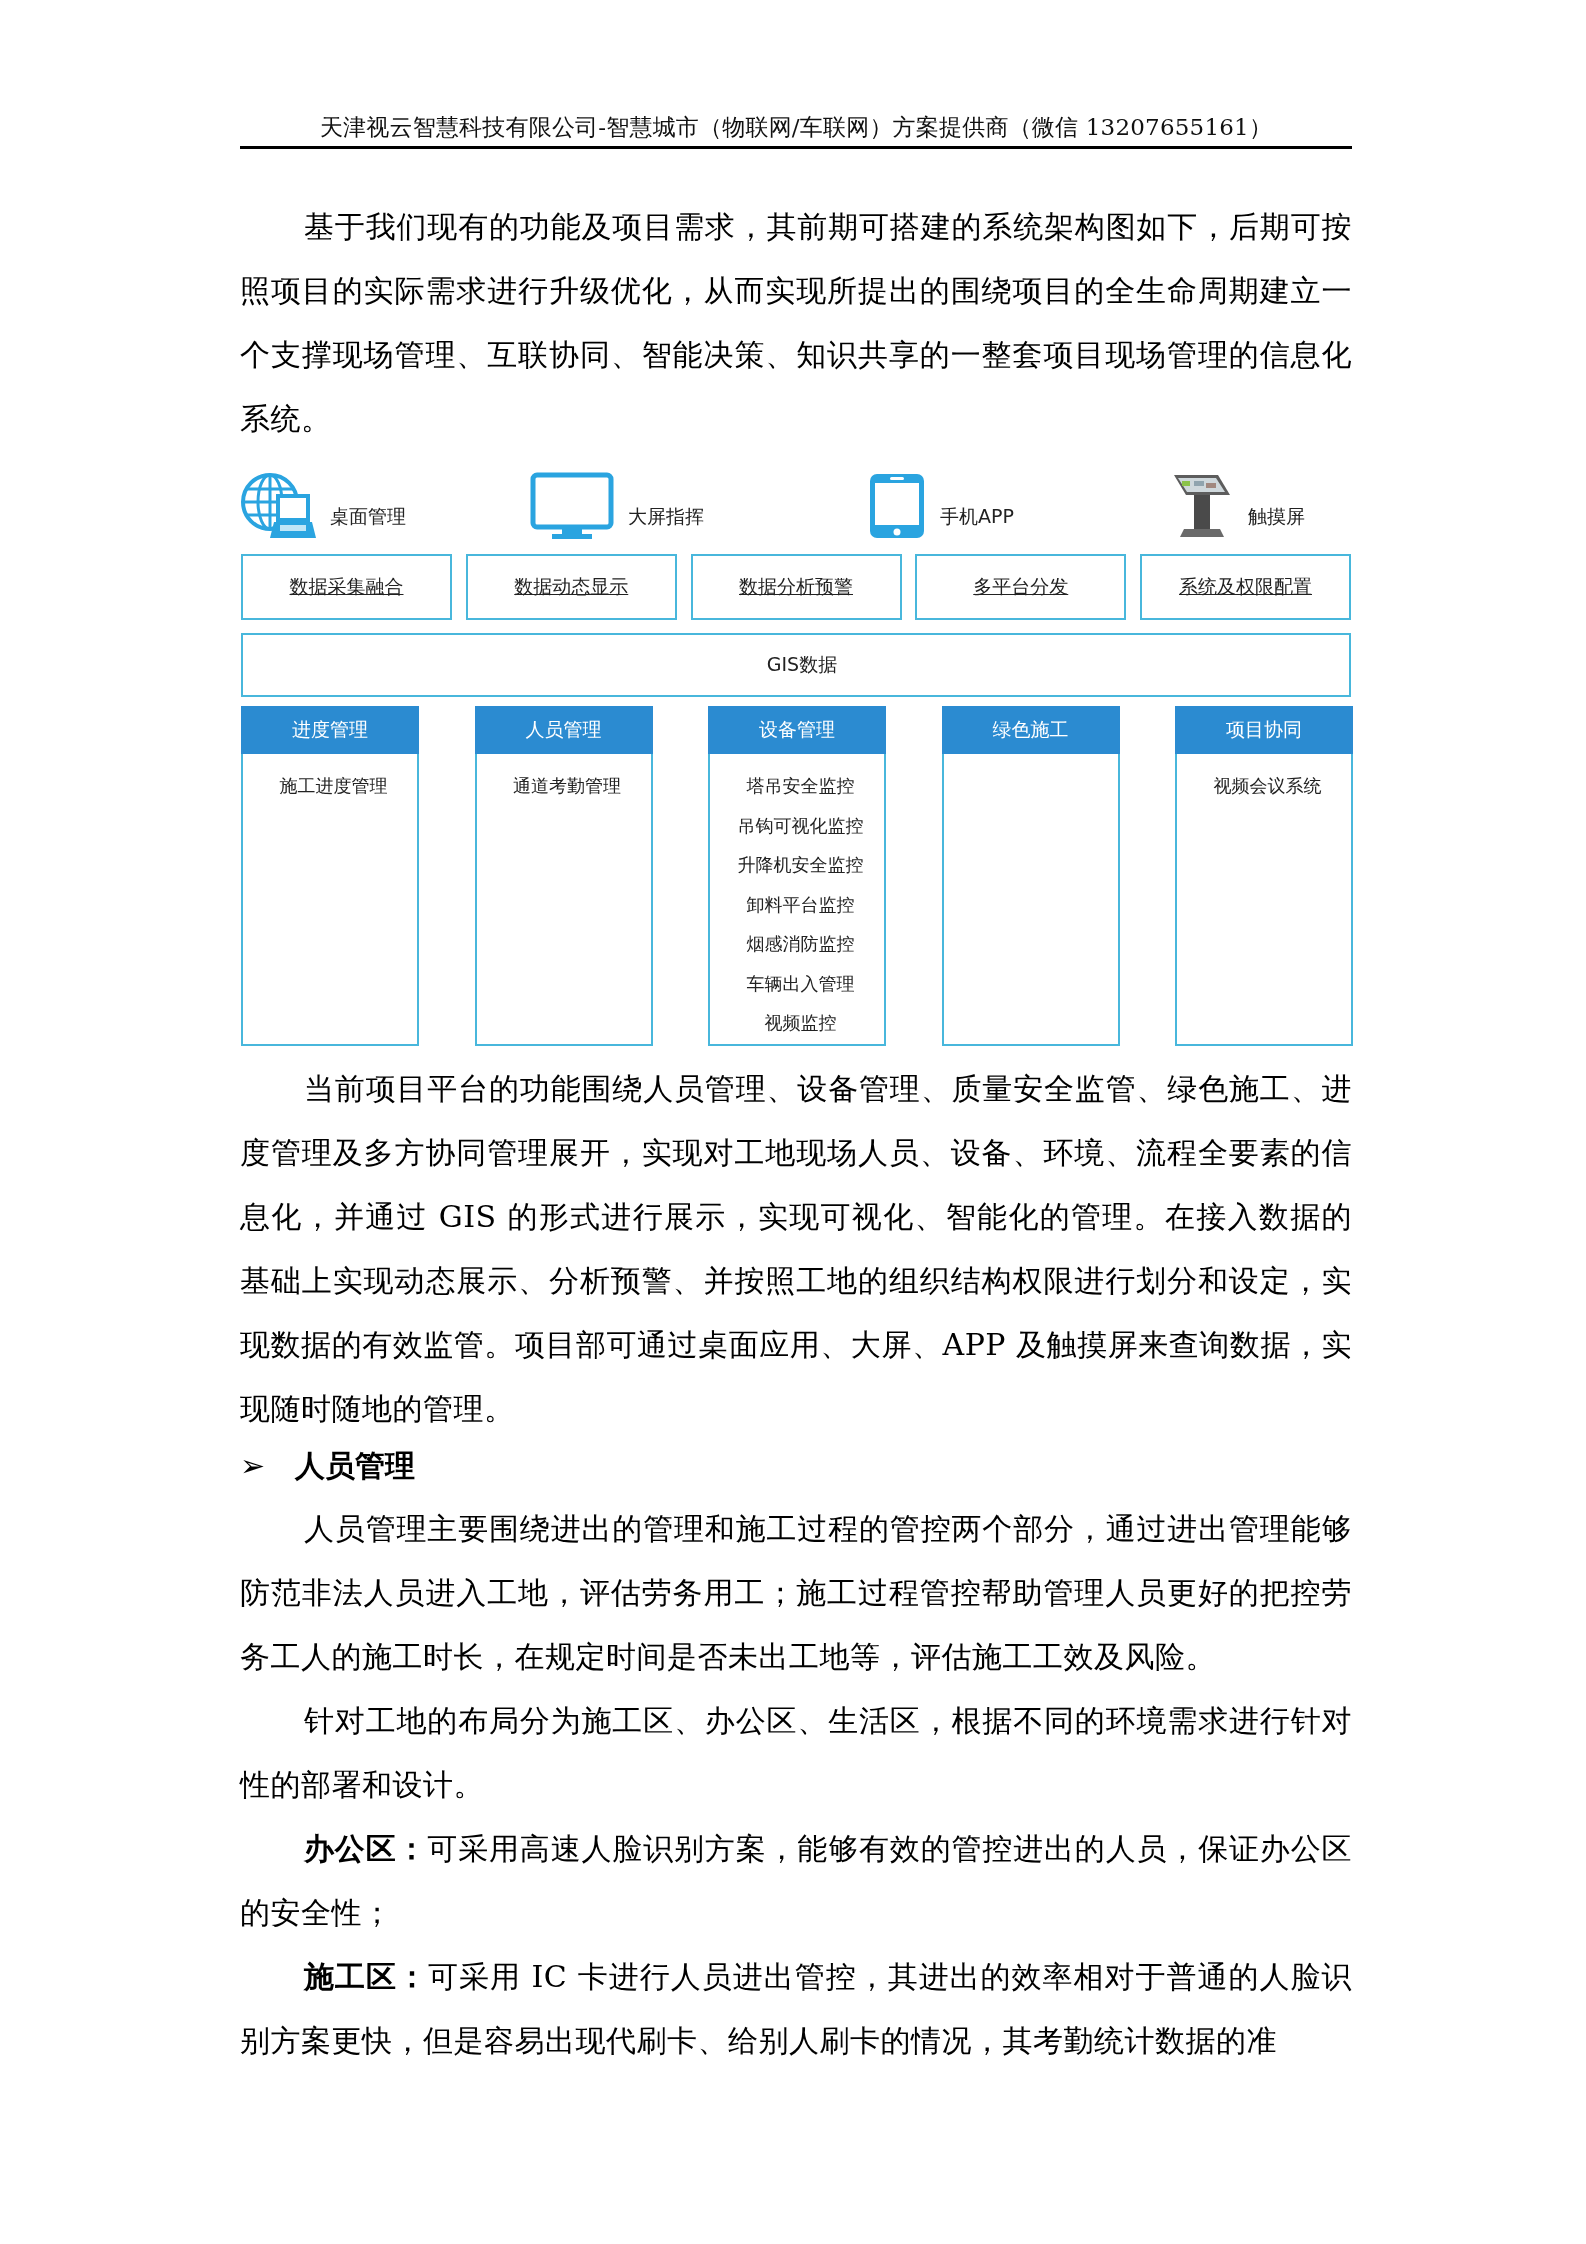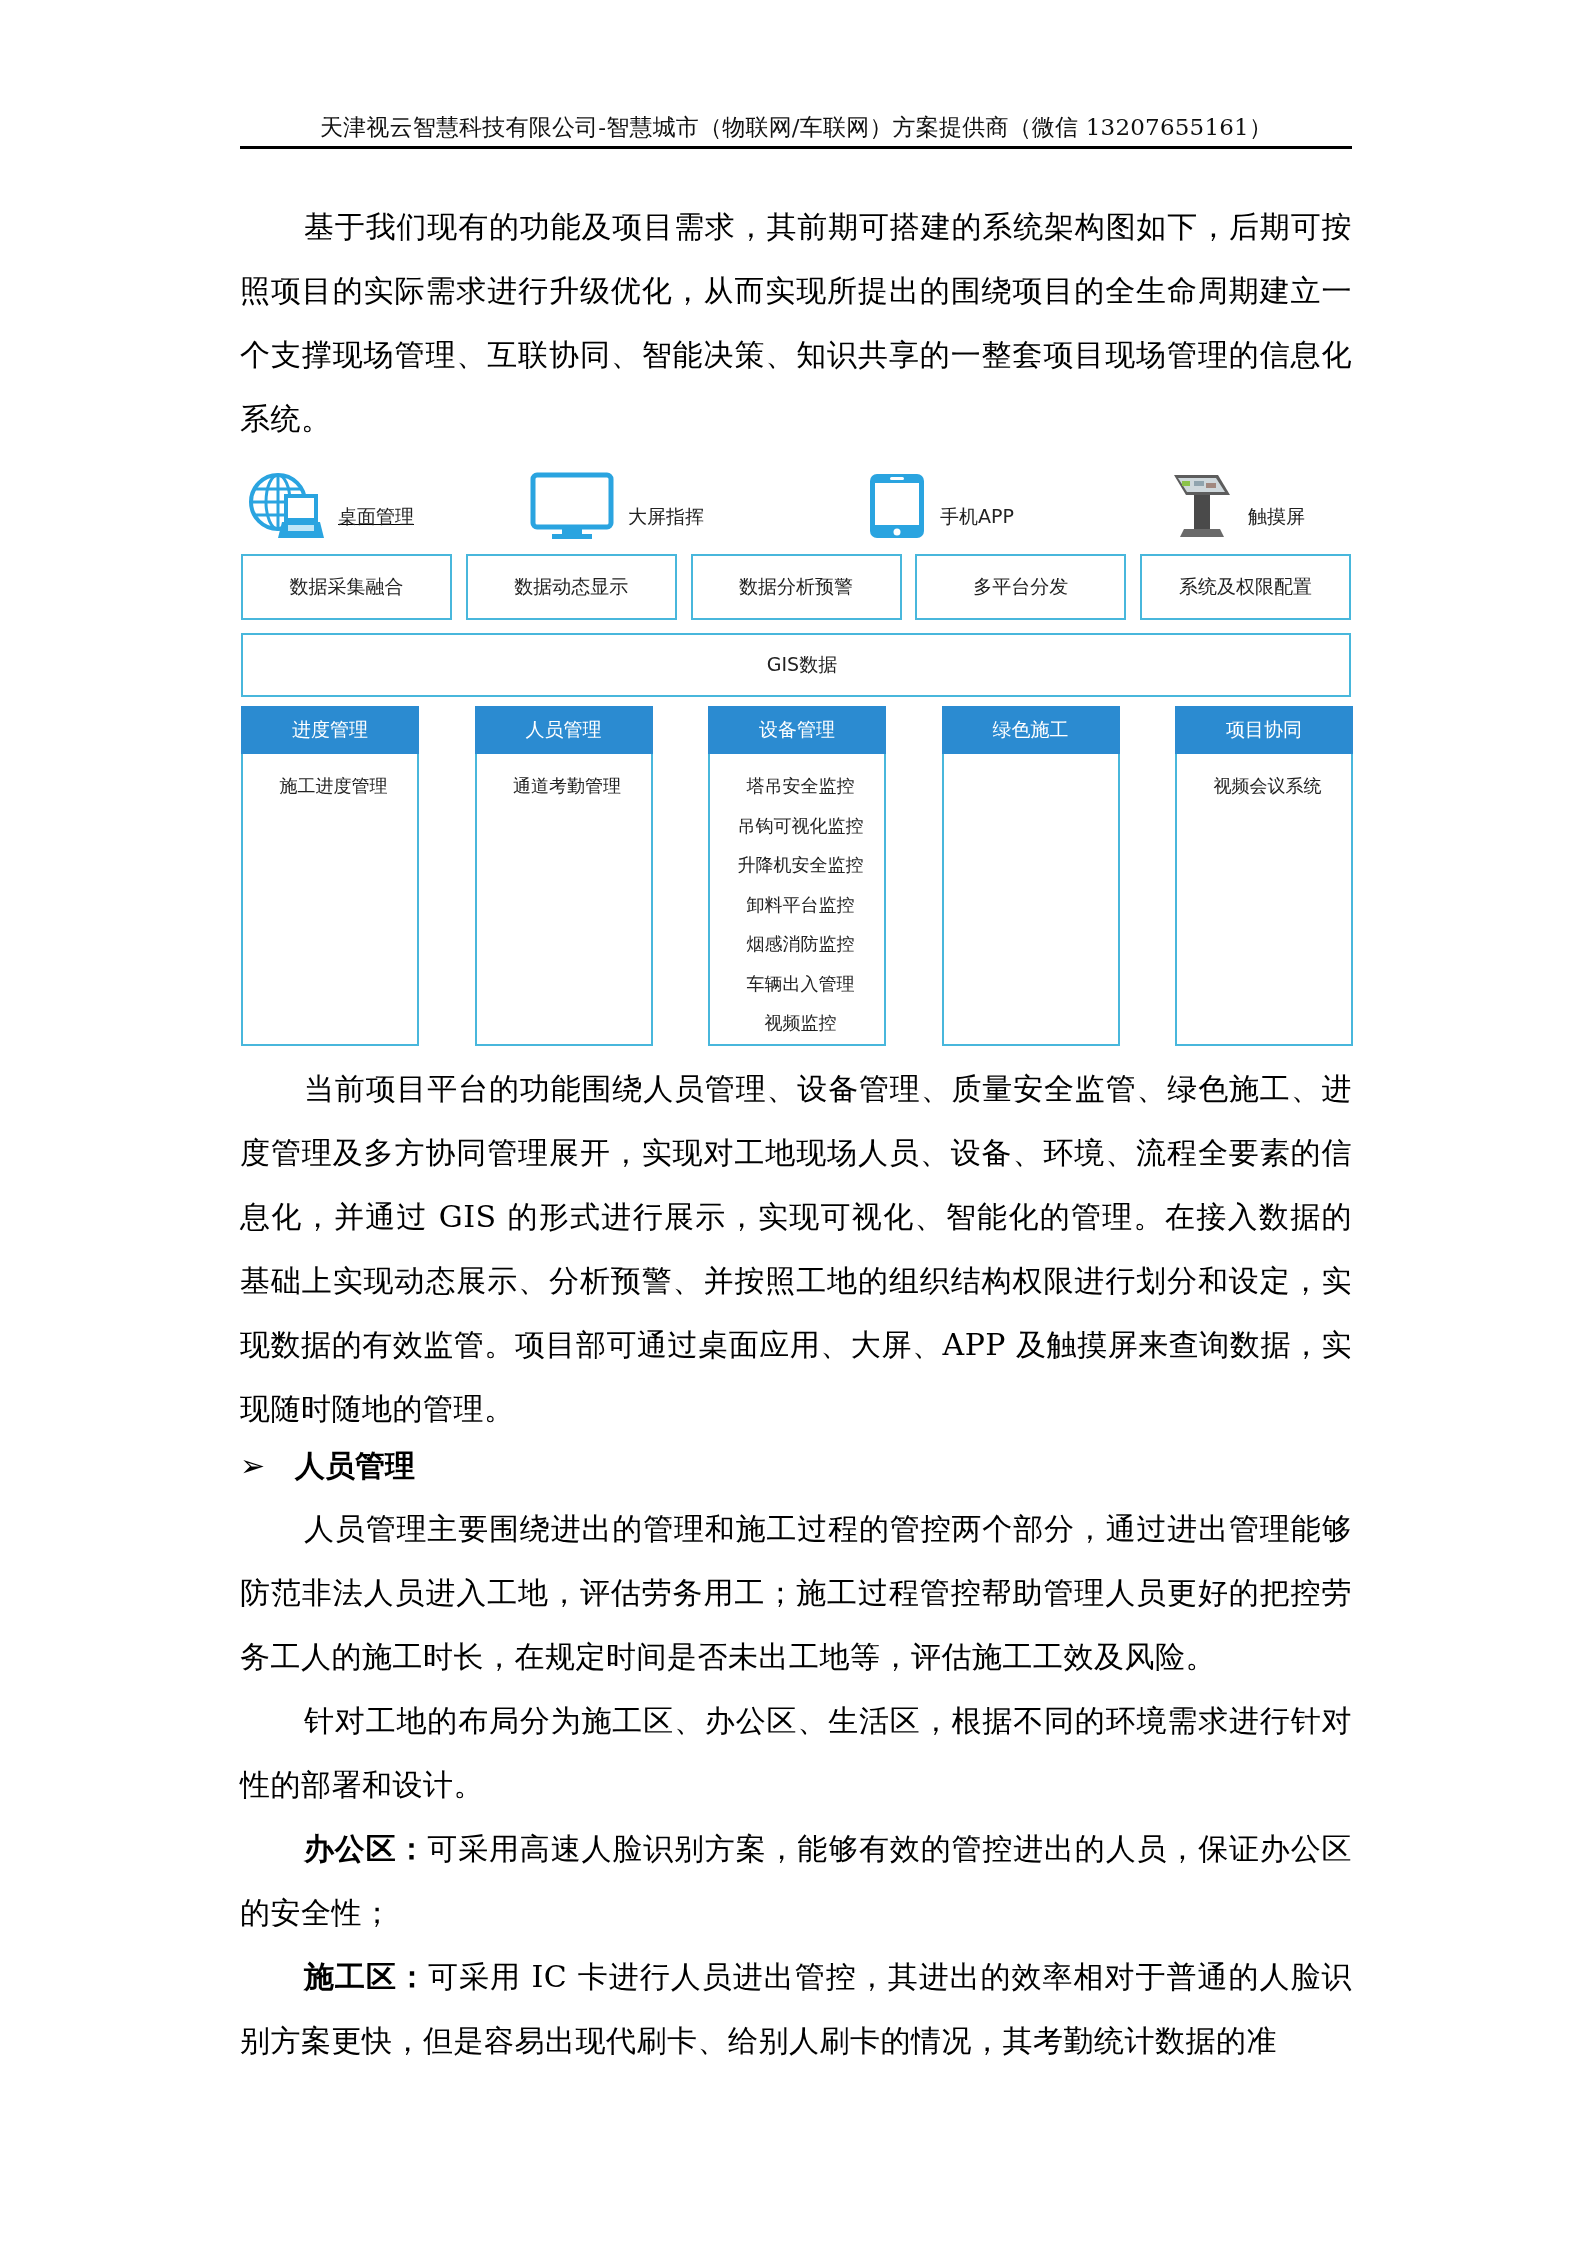--- a/index.html
+++ b/index.html
@@ -16,21 +16,21 @@
 
   
   .diagram { position: absolute; left: 240px; top: 466px; width: 1112px; height: 590px;
              font-family: "DejaVu Sans", "Liberation Sans", sans-serif; }
   .client { position: absolute; top: 0; height: 80px; display: flex; align-items: center; }
   .client .lbl { font-size: 19px; color: #222; margin-left: 14px; margin-top: 22px; }
   .client svg { display: block; }
 
   .feat-row { position: absolute; top: 88px; left: 1px; width: 1110px; height: 70px; display: flex; justify-content: space-between; }
   .feat { width: 211px; height: 66px; border: 2px solid #48b7dc; box-sizing: border-box; display: flex;
-          align-items: center; justify-content: center; font-size: 19px; color: #222; background: #fff; }
+          align-items: center; justify-content: center; font-size: 19px; color: #222; background: #fff; text-decoration: underline; }
   .gis { position: absolute; top: 167px; left: 1px; width: 1110px; height: 64px; border: 2px solid #48b7dc;
          box-sizing: border-box; display: flex; align-items: center; justify-content: center; font-size: 19px; color: #222; padding-left: 12px; }
 
   .modules { position: absolute; top: 240px; left: 1px; width: 1112px; display: flex; justify-content: space-between; }
   .module { width: 178px; height: 340px; border: 2px solid #48b7dc; box-sizing: border-box; background: #fff; }
   .module .mh { height: 48px; background: #2b8bd1; color: #fff; display: flex; align-items: center;
                 justify-content: center; font-size: 19px; margin: -2px -2px 0 -2px; }
   .module ul { list-style: none; margin: 0; padding: 12px 0 0 7px; }
   .module li { text-align: center; font-size: 18px; color: #222; height: 39.5px; line-height: 39.5px; }
 
@@ -41,21 +41,21 @@
 </head>
 <body>
 
 <div class="page-header">天津视云智慧科技有限公司-智慧城市（物联网/车联网）方案提供商（微信 13207655161）</div>
 <div class="header-rule"></div>
 
 <p class="para indent" style="top:195px; margin:0;">基于我们现有的功能及项目需求，其前期可搭建的系统架构图如下，后期可按照项目的实际需求进行升级优化，从而实现所提出的围绕项目的全生命周期建立一个支撑现场管理、互联协同、智能决策、知识共享的一整套项目现场管理的信息化系统。</p>
 
 <div class="diagram">
 
-  <div class="client" style="left:8px;text-decoration:underline;">
+  <div class="client" style="left:0;">
     <span>
       <svg width="76" height="68" viewBox="0 0 76 68">
         <circle cx="30" cy="30" r="27" fill="none" stroke="#2aa4e0" stroke-width="4"></circle>
         <ellipse cx="30" cy="30" rx="12" ry="27" fill="none" stroke="#2aa4e0" stroke-width="3"></ellipse>
         <line x1="30" y1="3" x2="30" y2="57" stroke="#2aa4e0" stroke-width="3"></line>
         <line x1="3" y1="30" x2="57" y2="30" stroke="#2aa4e0" stroke-width="3"></line>
         <line x1="7" y1="17" x2="53" y2="17" stroke="#2aa4e0" stroke-width="3"></line>
         <line x1="7" y1="43" x2="53" y2="43" stroke="#2aa4e0" stroke-width="3"></line>
         <rect x="38" y="24" width="30" height="24" fill="#fff" stroke="#2aa4e0" stroke-width="4"></rect>
         <polygon points="34,50 72,50 76,66 30,66" fill="#2aa4e0"></polygon>

